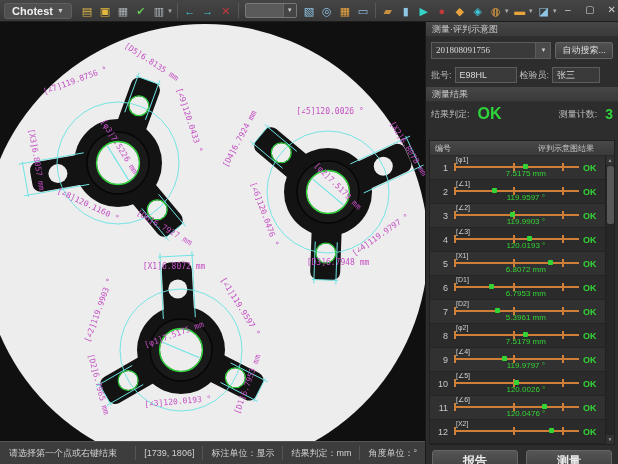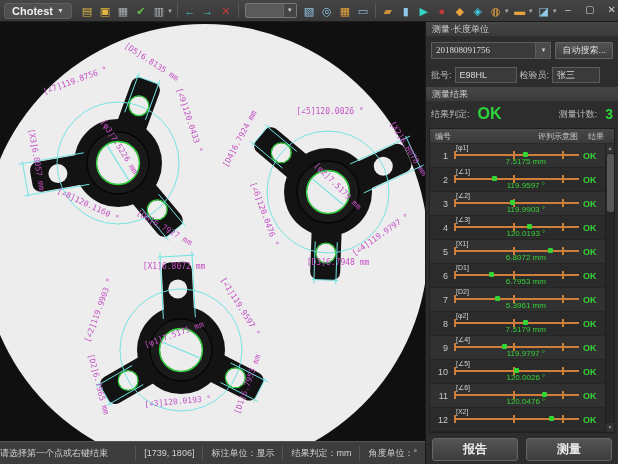--- a/index.html
+++ b/index.html
@@ -28,21 +28,21 @@
     color:#cfcfcf; }
 
   
   #main { flex:1; display:flex; }
   #left { width:425px; display:flex; flex-direction:column; }
   #canvas { display:block; background:#101010; }
 
   
   #statusbar { height:23px; background:#3d3d3d; border-top:1px solid #555; display:flex; align-items:center;
     color:#d2d2d2; font-size:9px; }
-  #statusbar .hint { padding-left:0; flex:1; }
+  #statusbar .hint { padding-left:9px; flex:1; }
   #statusbar .field { padding:0 8px; border-left:1px solid #555; height:14px; line-height:14px; white-space:nowrap; }
   #statusbar .field:first-of-type { border-left:none; }
 
   
   #panel { width:193px; background:#2d2d2d; border-left:1px solid #191919; display:flex; flex-direction:column; }
   .sec-header { height:15px; background:linear-gradient(#464646,#3a3a3a); border-bottom:1px solid #303030;
     color:#c9c9c9; font-size:9px; line-height:15px; padding-left:6px; flex:0 0 15px; }
   .p-row { display:flex; align-items:center; padding:0 5px; }
   #dataset-row { height:26px; gap:4px; }
   .combo { flex:1; height:17px; background:#3a3a3a; border:1px solid #5c5c5c; display:flex; align-items:center; }
@@ -54,27 +54,27 @@
   #info-row { height:24px; gap:3px; }
   .lbl { color:#bdbdbd; font-size:9px; white-space:nowrap; }
   .input { height:16px; background:#3a3a3a; border:1px solid #5c5c5c; color:#dcdcdc; font-size:9px;
     line-height:14px; padding:0 4px; }
   .input.w1 { width:62px; } .input.w2 { width:48px; }
   #judge-row { height:24px; }
   .ok-big { color:#2ed53a; font-size:16px; font-weight:bold; margin-left:8px; flex:1; }
   .count-num { color:#2ed53a; font-size:14px; font-weight:bold; margin-left:8px; }
 
   
-  #table { flex:1; margin:2px 3px 0 3px; border:1px solid #202020; background:#2a2a2a; position:relative;
+  #table { flex:1; margin:14px 3px 0 3px; border:1px solid #202020; background:#2a2a2a; position:relative;
     display:flex; flex-direction:column; overflow:hidden; }
   #thead { height:15px; background:linear-gradient(#484848,#3a3a3a); border-bottom:1px solid #2a2a2a;
     display:flex; color:#c9c9c9; font-size:8px; line-height:15px; flex:0 0 15px; }
   #thead .h-no { width:26px; text-align:center; }
   #thead .h-bar { flex:1; text-align:right; }
-  #thead .h-res { width:36px; text-align:center; }
+  #thead .h-res { width:36px; text-align:left; }
   #rows { flex:1; overflow:hidden; margin-right:9px; }
   .t-row { height:24px; display:flex; align-items:stretch; border-bottom:1px solid #242424; background:#313131; }
   .t-row:nth-child(even) { background:#2b2b2b; }
   .t-no { width:18px; color:#c8c8c8; font-size:9px; text-align:right; line-height:24px; }
   .t-bar { flex:1; position:relative; margin:0 4px 0 6px; }
   .t-label { position:absolute; top:0; left:2px; color:#cfcfcf; font-size:7px; line-height:8px; }
   .t-line { position:absolute; top:10px; left:0; right:0; height:2px; background:#cf7f3a; }
   .t-line i { position:absolute; top:-3px; width:2px; height:8px; background:#cf7f3a; }
   .t-line b { position:absolute; top:-2px; width:5px; height:5px; background:#35d435; border-radius:1px; }
   .t-value { position:absolute; top:13px; left:15%; right:0; text-align:center; color:#35d435; font-size:8px; }
@@ -245,21 +245,21 @@
       <div id="statusbar">
         <span class="hint">请选择第一个点或右键结束</span>
         <span class="field">[1739, 1806]</span>
         <span class="field">标注单位：显示</span>
         <span class="field">结果判定：mm</span>
         <span class="field">角度单位：°</span>
       </div>
     </div>
 
     <div id="panel">
-      <div class="sec-header">测量·长度单位</div>
+      <div class="sec-header">测量·评判示意图</div>
 
       <div class="p-row" id="dataset-row">
         <div class="combo">
           <span class="val">201808091756</span>
           <span class="arr">▼</span>
         </div>
         <button class="small-btn">自动搜索...</button>
       </div>
 
       <div class="p-row" id="info-row">

